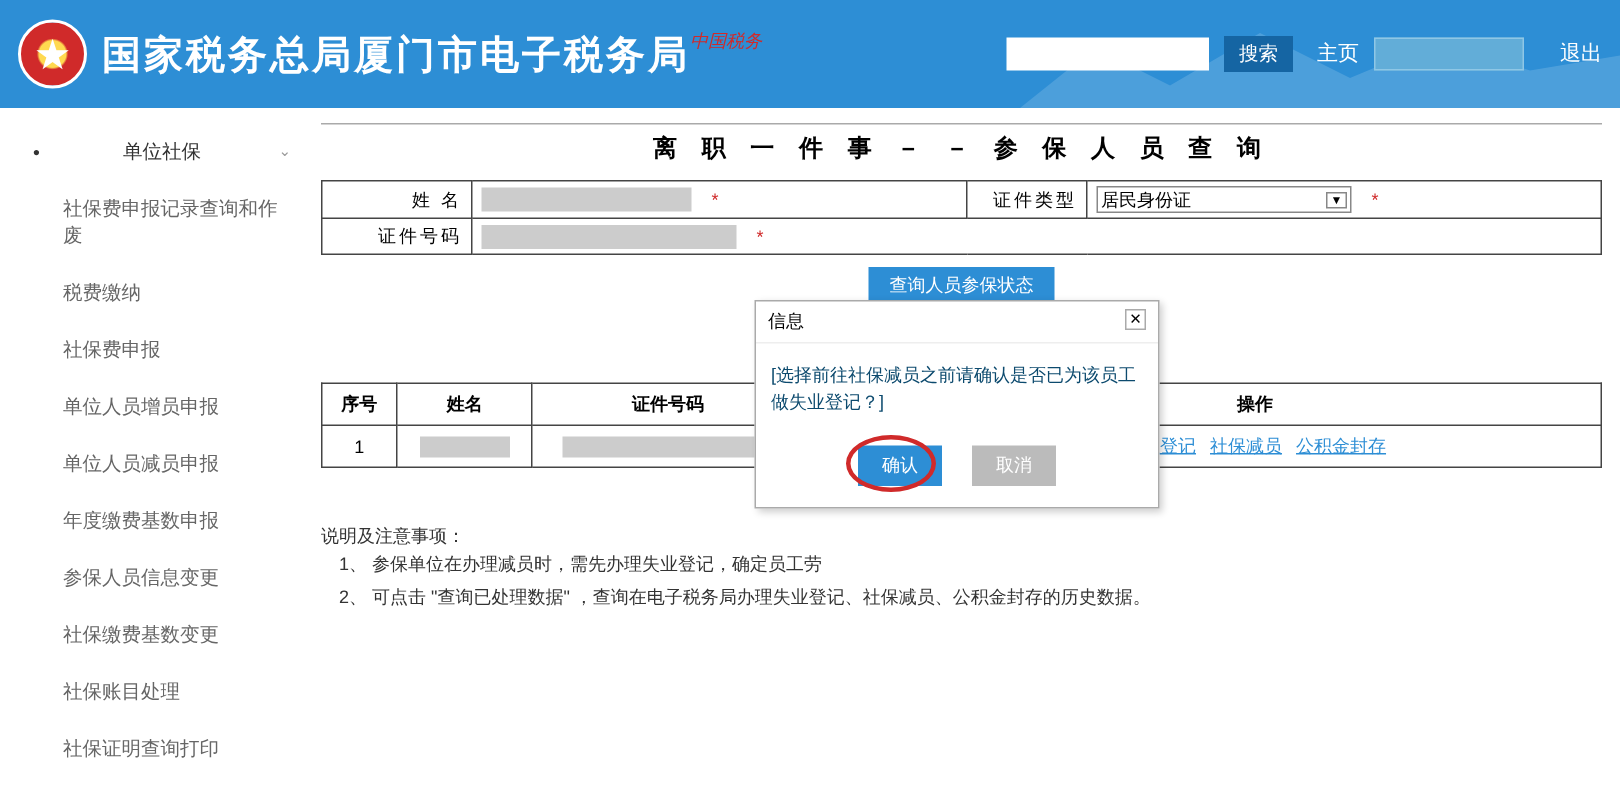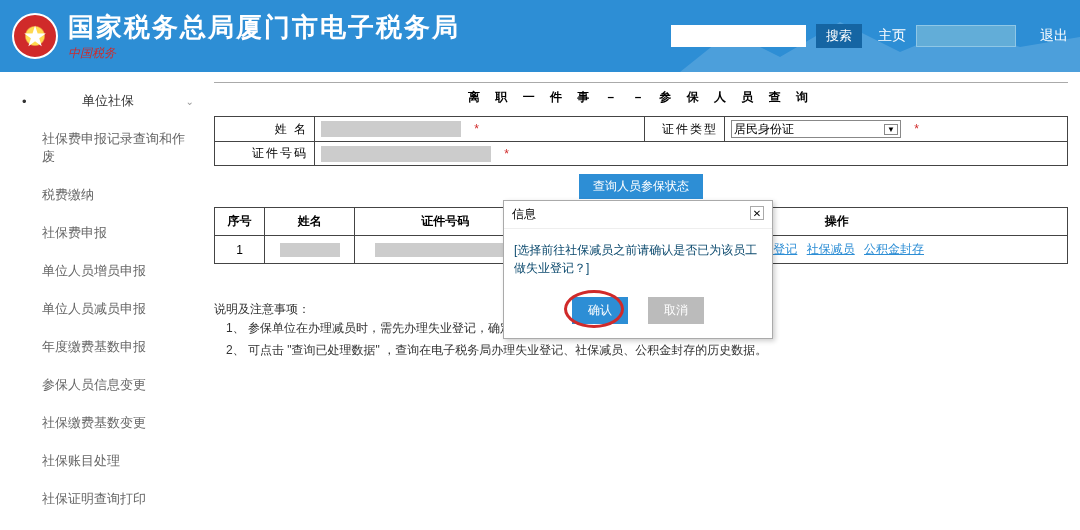--- a/index.html
+++ b/index.html
@@ -45,21 +45,21 @@
       border-radius: 50%;
       background: radial-gradient(circle, #ffd950 30%, #d02a2a 35%);
       border: 2px solid #fff;
       display: flex;
       align-items: center;
       justify-content: center;
       font-size: 28px;
     }
     .header-title-block {
       display: flex;
-      flex-direction: column;
+      flex-direction: row;
     }
     .header-title {
       font-size: 26px;
       font-weight: bold;
       letter-spacing: 2px;
     }
     .header-script {
       font-size: 12px;
       color: #d02a2a;
       font-style: italic;
@@ -143,21 +143,21 @@
     .sidebar-children li {
       padding-left: 30px;
       color: #666;
     }
     .main {
       flex: 1;
       border-top: 1px solid #aaa;
     }
     .page-title {
       text-align: center;
-      font-size: 12px;
+      font-size: 16px;
       font-weight: bold;
       letter-spacing: 6px;
       padding: 6px 0 10px;
     }
     .form-table {
       width: 100%;
       border-collapse: collapse;
     }
     .form-table td {
       border: 1px solid #444;
@@ -205,20 +205,21 @@
       background: #2d8ed5;
       color: #fff;
       border: none;
       padding: 4px 14px;
       font-size: 12px;
       cursor: pointer;
     }
     .data-table {
       width: 100%;
       border-collapse: collapse;
+      margin-top: 44px;
     }
     .data-table th, .data-table td {
       border: 1px solid #444;
       padding: 5px 6px;
       font-size: 12px;
       text-align: center;
     }
     .data-table th {
       font-weight: bold;
     }

